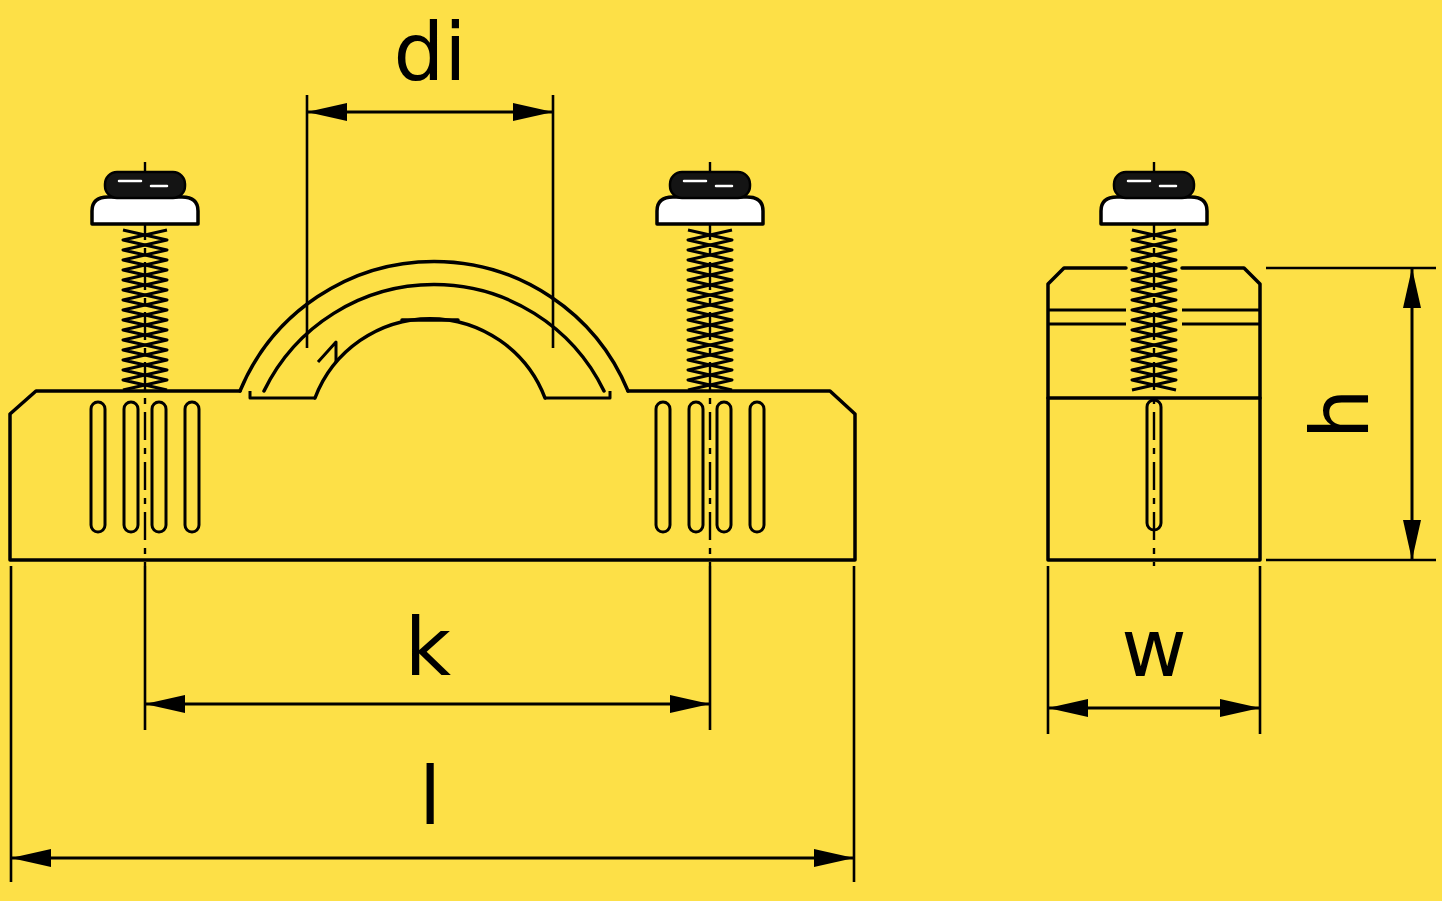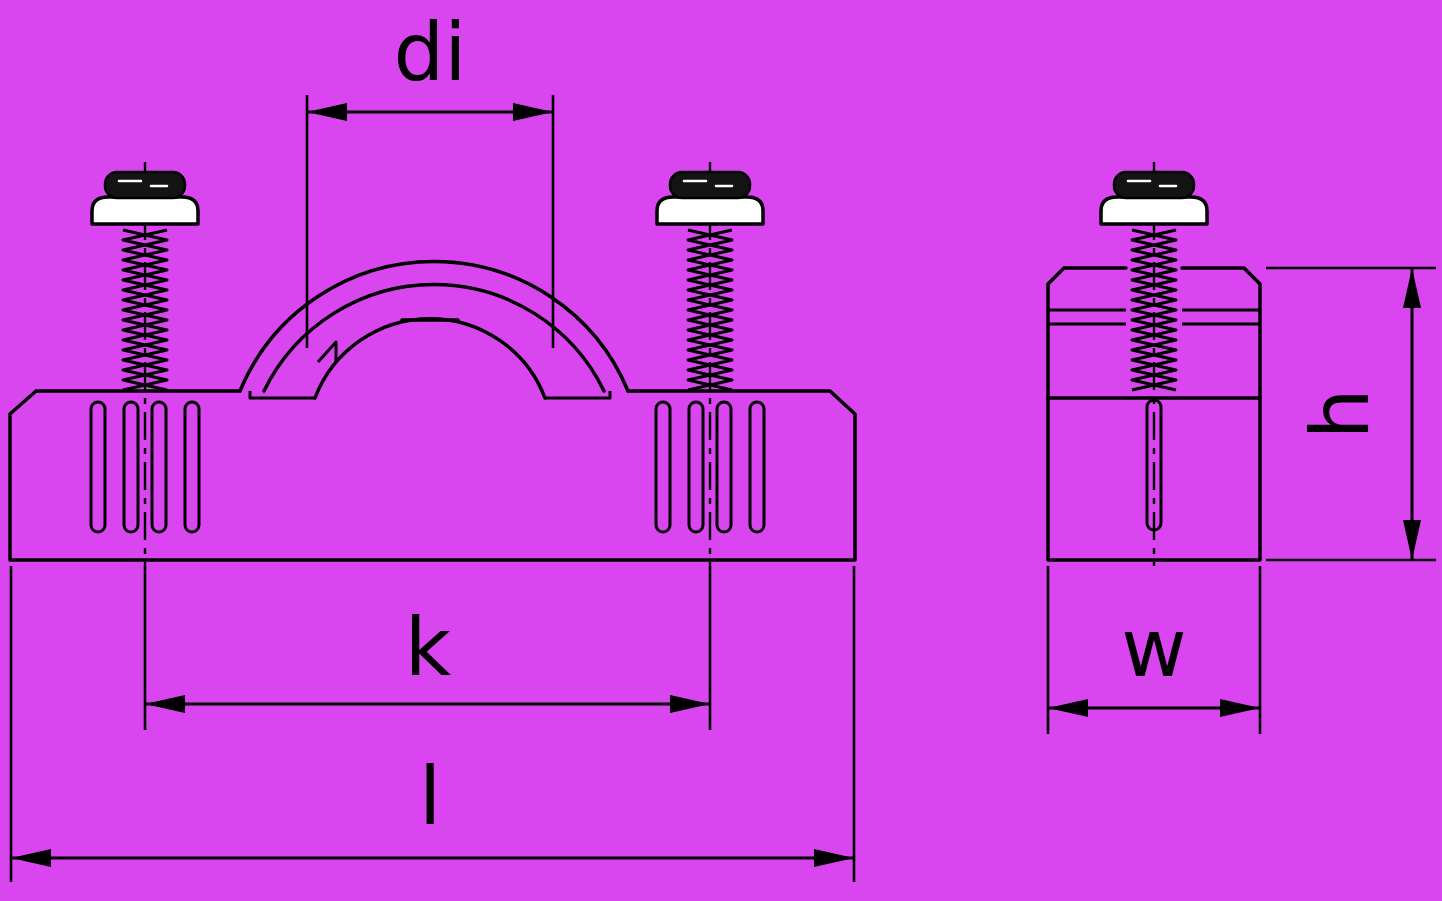--- a/index.html
+++ b/index.html
@@ -4,21 +4,21 @@
 <style>
   html, body {
     margin: 0;
     padding: 0;
     width: 1442px;
     height: 901px;
     background: #ffffff;
     overflow: hidden;
     font-family: "DejaVu Sans", "Liberation Sans", sans-serif;
   }
-  .stage { position: relative; width: 1442px; height: 901px; background: #d946ef; }
+  .stage { position: relative; width: 1442px; height: 901px; background: #fde047; }
   svg { display: block; }
 
   .outline   { fill: none; stroke: #000; stroke-width: 3.5; stroke-linejoin: round; stroke-linecap: round; }
   .thin      { fill: none; stroke: #000; stroke-width: 3;   stroke-linejoin: round; }
   .slot      { fill: none; stroke: #000; stroke-width: 3; }
   .centerline{ fill: none; stroke: #000; stroke-width: 2.4; stroke-dasharray: 28 8 6 8; }
   .thread    { fill: none; stroke: #000; stroke-width: 3; stroke-linejoin: round; }
   .part      { fill: #ffffff; stroke: #000; stroke-width: 3.5; stroke-linejoin: round; }
   .cap       { fill: #141414; stroke: #000; stroke-width: 2.5; }
   .cap-hl    { stroke: #ffffff; stroke-width: 2.5; stroke-linecap: round; }

